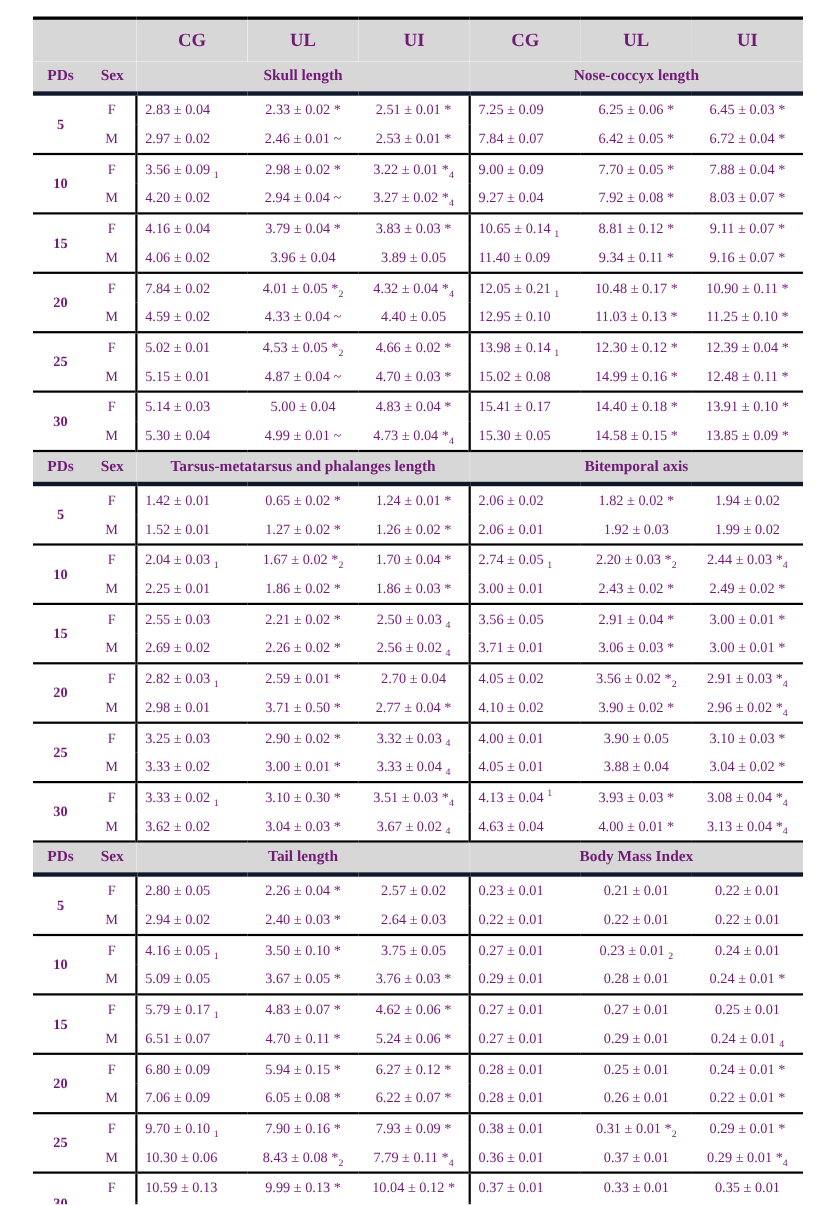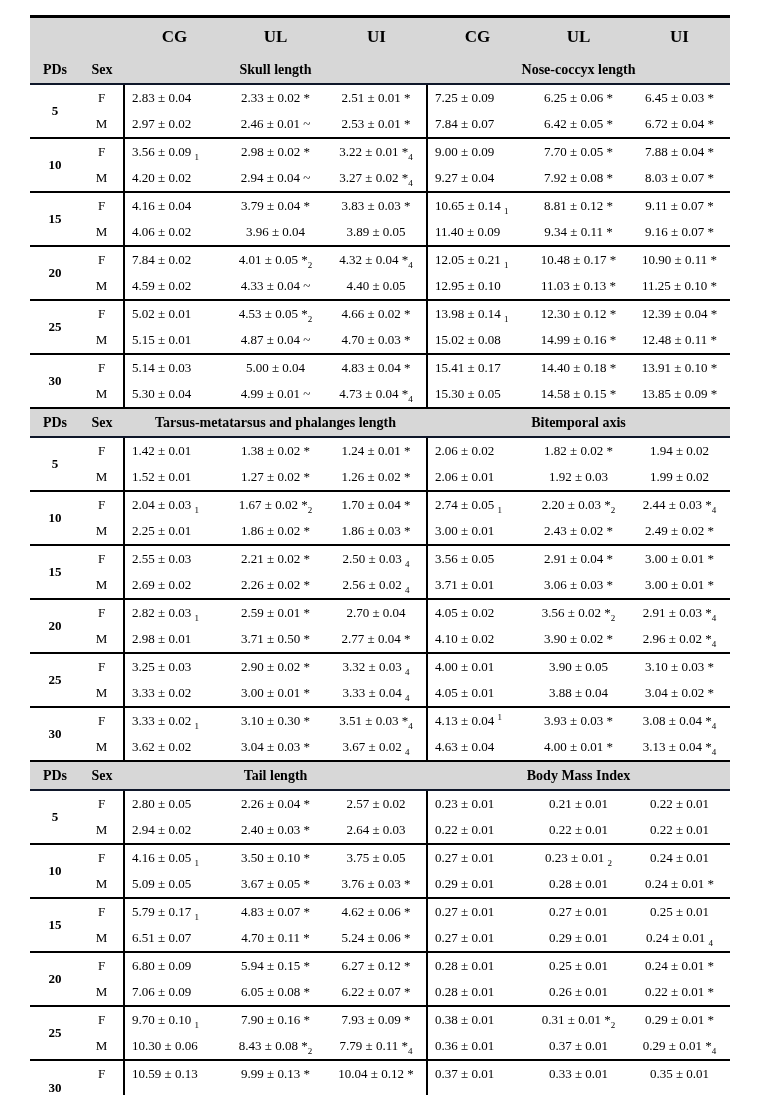--- a/index.html
+++ b/index.html
@@ -1,21 +1,21 @@
 <!DOCTYPE html>
 <html style="--hdr: #d7d7d7;"><head>
 <meta charset="utf-8">
 <style>
   html,body{margin:0;padding:0;background:#ffffff;}
   .page{
     position:relative;
     width:758px;height:1095px;
     background:#ffffff;
     font-family:"Liberation Serif","DejaVu Serif",serif;
-    color:#000000;
+    color:#701a75;
     overflow:hidden;
   }
   table.meas{
     position:absolute;left:30px;top:15px;
     width:700px;
     border-collapse:collapse;
     table-layout:fixed;
   }
   col.c-pd{width:50px;}
   col.c-sex{width:44px;}
@@ -35,21 +35,21 @@
     font-weight:bold;
     text-align:center;
   }
   
   tr.section-row th{
     height:27px;
     background:var(--hdr);
     font-size:14px;
     font-weight:bold;
     text-align:center;
-    border-bottom:2px solid #0f172a;
+    border-bottom:4px solid #0f172a;
   }
   tr.section-row.sep th{border-top:2px solid #000;}
   tr.section-row th.rh{text-align:center;}
   
   tr.data-row td{height:26px;font-size:13px;}
   td.pd{
     font-size:16px;font-weight:bold;text-align:center;
   }
   td.sex{font-size:16px;text-align:center;}
   td.val{text-align:center;}
@@ -214,21 +214,21 @@
         <tr class="section-row sep">
           <th class="rh">PDs</th>
           <th class="rh">Sex</th>
           <th colspan="3">Tarsus-metatarsus and phalanges length</th>
           <th colspan="3">Bitemporal axis</th>
         </tr>
         <tr class="data-row">
           <td class="pd" rowspan="2">5</td>
           <td class="sex">F</td>
           <td class="val c0"><span>1.42 ± 0.01</span></td>
-          <td class="val c1"><span>1.38 ± 0.02</span> <span class="mk">*</span></td>
+          <td class="val c1"><span>0.65 ± 0.02</span> <span class="mk">*</span></td>
           <td class="val c2"><span>1.24 ± 0.01</span> <span class="mk">*</span></td>
           <td class="val c3"><span>2.06 ± 0.02</span></td>
           <td class="val c4"><span>1.82 ± 0.02</span> <span class="mk">*</span></td>
           <td class="val c5"><span>1.94 ± 0.02</span></td>
         </tr>
         <tr class="data-row">
           <td class="sex">M</td>
           <td class="val c0"><span>1.52 ± 0.01</span></td>
           <td class="val c1"><span>1.27 ± 0.02</span> <span class="mk">*</span></td>
           <td class="val c2"><span>1.26 ± 0.02</span> <span class="mk">*</span></td>

